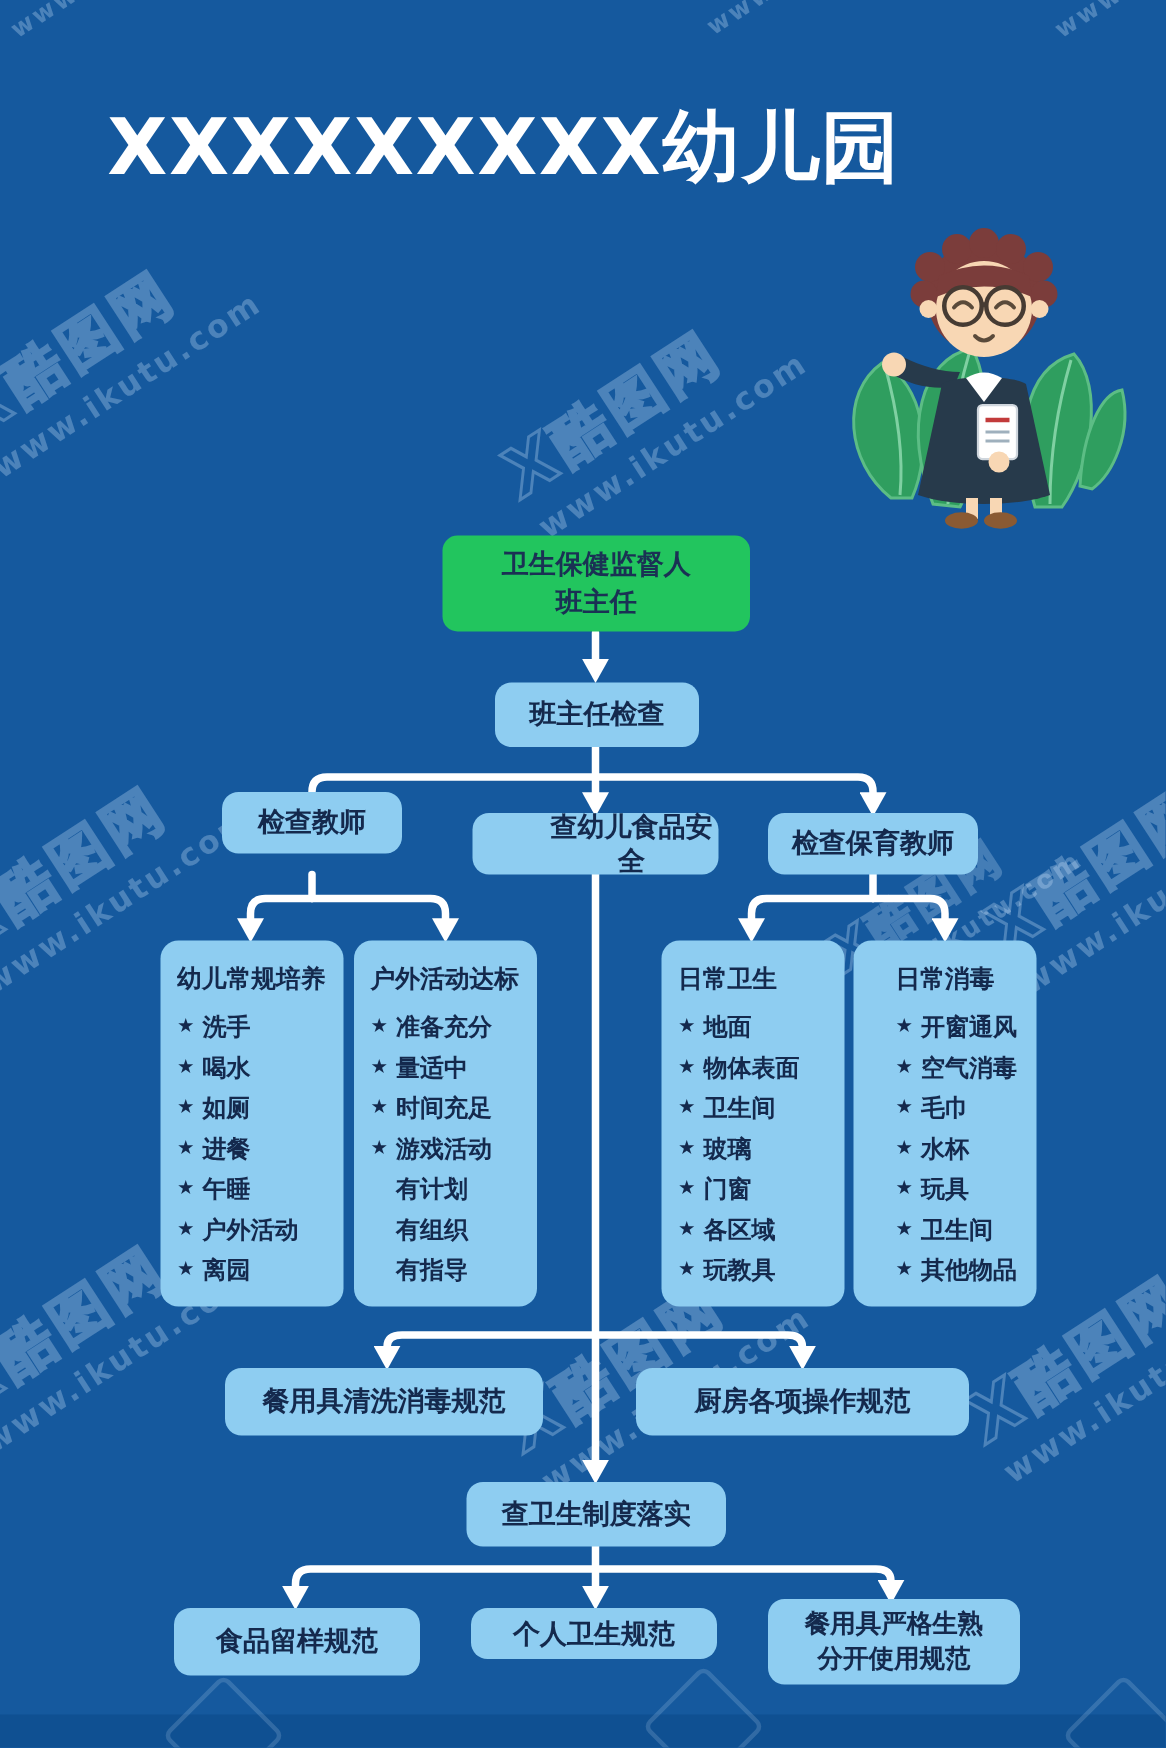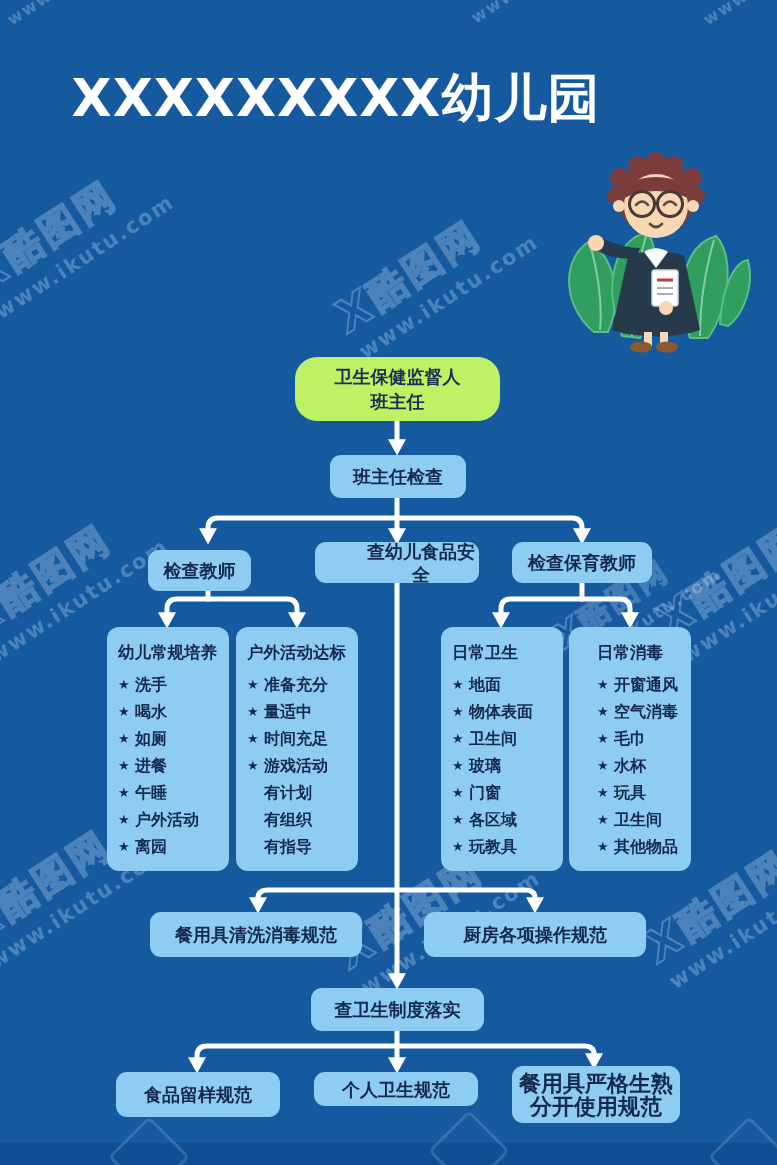--- a/index.html
+++ b/index.html
@@ -20,21 +20,21 @@
   .main-title .l2{display:block;font-size:61px;letter-spacing:2px;}
   .main-title .l2 .yellow{color:#f5b90d;}
   .main-title .l2 .white{color:#ffffff;}
   
   .fbox{
     position:absolute;background:#8ecdf1;border-radius:11px;
     color:#14294d;font-weight:bold;display:flex;flex-direction:column;
     align-items:center;justify-content:center;text-align:center;
     font-size:18px;line-height:23px;box-sizing:border-box;
   }
-  .fbox.yellow{background:#bef264;border-radius:22px;font-size:18px;line-height:25px;color:#1a3154;}
+  .fbox.yellow{background:#22c55e;border-radius:10px;font-size:18px;line-height:25px;color:#1a3154;}
   .colbox{
     position:absolute;top:627px;width:122px;height:244px;
     background:#8ecdf1;border-radius:12px;color:#14294d;font-weight:bold;
     box-sizing:border-box;padding:15px 6px 8px 11px;text-align:left;
   }
   .colbox .coltitle{font-size:16.5px;margin-bottom:7px;white-space:nowrap;}
   .colbox .colitem{font-size:16px;line-height:27px;white-space:nowrap;display:flex;align-items:center;}
   .colbox .star{font-size:13px;margin-right:3px;width:14px;display:inline-block;}
   .colbox .star.hide{visibility:hidden;}
   
@@ -224,21 +224,21 @@
   </g>
 </svg>
 
 <div class="fbox yellow" style="left:295px;top:357px;width:205px;height:64px;">
   <span>卫生保健监督人</span>
   <span>班主任</span>
 </div>
 
 <div class="fbox" style="left:330px;top:455px;width:136px;height:43px;">班主任检查</div>
 
-<div class="fbox" style="left:148px;top:550px;width:103px;height:41px;">检查教师</div>
+<div class="fbox" style="left:148px;top:528px;width:120px;height:41px;">检查教师</div>
 <div class="fbox" style="left:315px;top:542px;width:164px;height:41px;padding-left:48px;">查幼儿食品安全</div>
 <div class="fbox" style="left:512px;top:542px;width:140px;height:41px;">检查保育教师</div>
 
 <div id="columns-layer">
     <div class="colbox" style="left: 107px;">
       <div class="coltitle">幼儿常规培养</div>
       <div class="colitem">
         <span class="star">★</span>
         <span>洗手</span>
       </div>
@@ -362,21 +362,21 @@
     </div>
   </div>
 
 <div class="fbox" style="left:150px;top:912px;width:212px;height:45px;">餐用具清洗消毒规范</div>
 <div class="fbox" style="left:424px;top:912px;width:222px;height:45px;">厨房各项操作规范</div>
 
 <div class="fbox" style="left:311px;top:988px;width:173px;height:43px;">查卫生制度落实</div>
 
 <div class="fbox" style="left:116px;top:1072px;width:164px;height:45px;">食品留样规范</div>
 <div class="fbox" style="left:314px;top:1072px;width:164px;height:34px;">个人卫生规范</div>
-<div class="fbox" style="left:512px;top:1066px;width:168px;height:57px;font-size:22px;align-items:center;">
+<div class="fbox" style="left:512px;top:1066px;width:168px;height:57px;font-size:17px;align-items:center;">
   <span>餐用具严格生熟</span>
   <span>分开使用规范</span>
 </div>
 
 <div class="abs bottom-band"></div>
 <div class="diamond" style="left:120px;top:1128px;"></div>
 <div class="diamond" style="left:440px;top:1122px;"></div>
 <div class="diamond" style="left:720px;top:1128px;"></div>
 
 </body></html>

